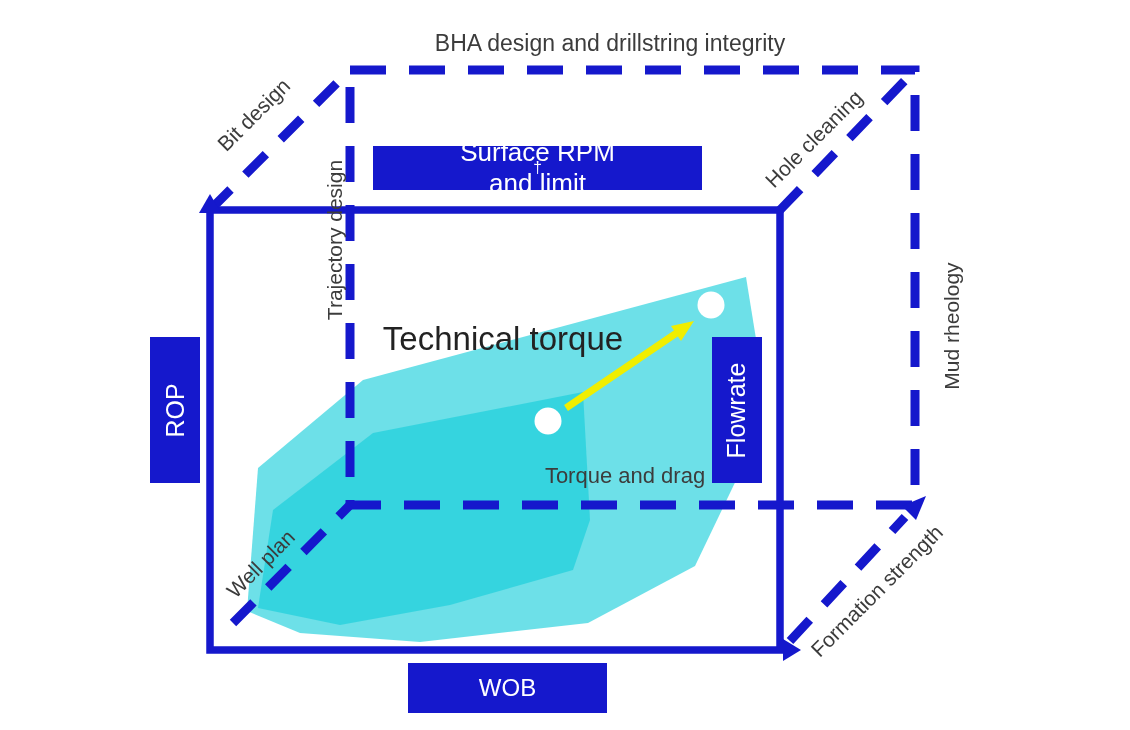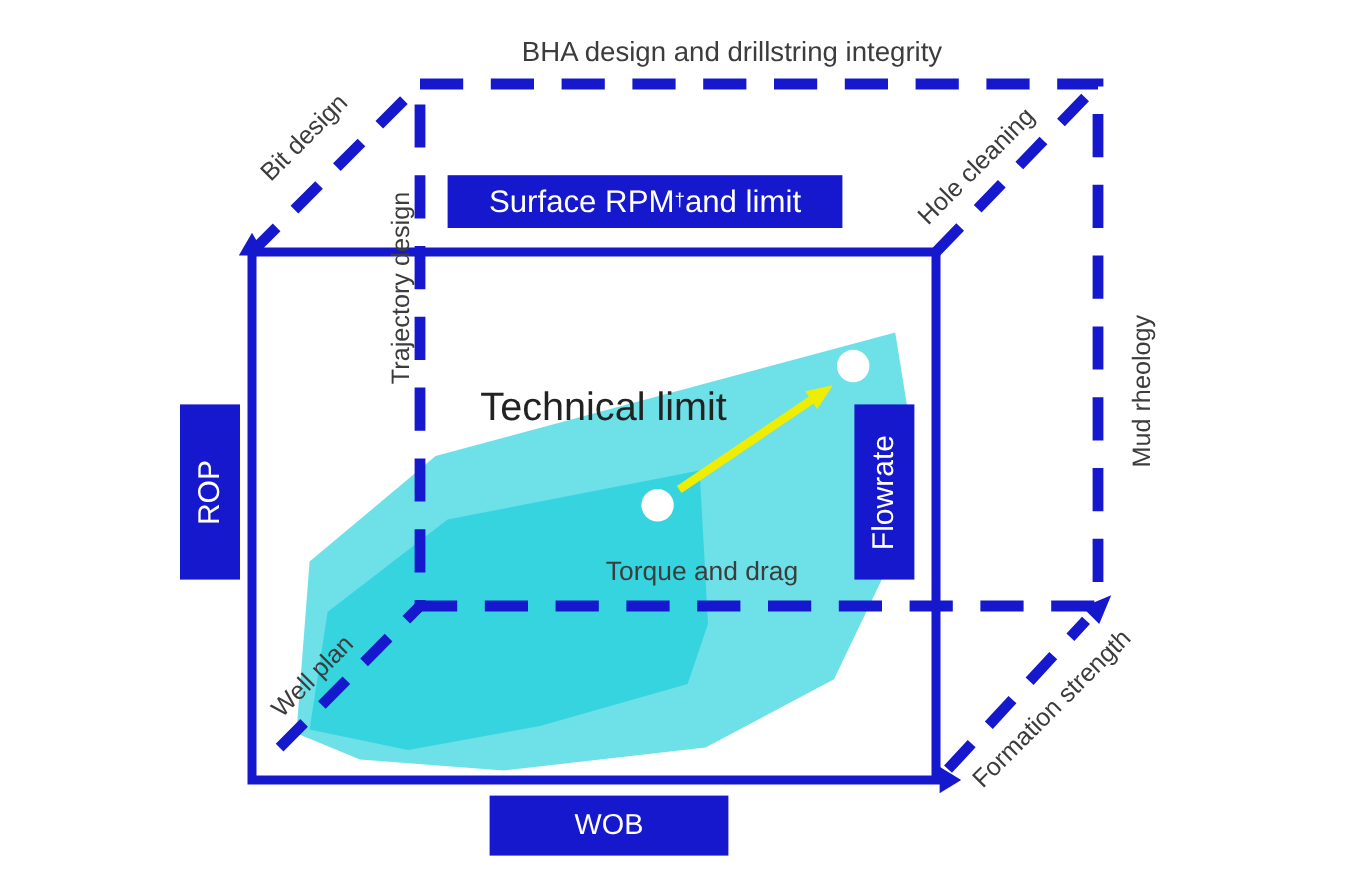--- a/index.html
+++ b/index.html
@@ -27,21 +27,21 @@
     position:absolute;white-space:nowrap;color:var(--label-text);
     transform:translate(-50%,-50%);font-size:21px;
   }
   .lbl.rot90{transform:translate(-50%,-50%) rotate(-90deg);}
   .lbl.rot45{transform:translate(-50%,-50%) rotate(-45deg);}
   .lbl.title{font-size:23px;}
   .lbl.big{font-size:33px;color:#222;}
   .lbl.mid{font-size:22px;}
   .axis-box{
     position:absolute;background:var(--blue);color:#fff;
-    display:flex;align-items:center;justify-content:center;
+    display:flex;align-items:center;justify-content:center;flex-direction:column;
   }
   .axis-box .vtext{transform:rotate(-90deg);white-space:nowrap;}
   #box-rpm{left:373px;top:146px;width:329px;height:44px;font-size:26px;}
   #box-rpm sup{font-size:0.6em;vertical-align:super;line-height:0;}
   #box-rop{left:150px;top:337px;width:50px;height:146px;font-size:25px;}
   #box-flowrate{left:712px;top:337px;width:50px;height:146px;font-size:25px;}
   #box-wob{left:408px;top:663px;width:199px;height:50px;font-size:24px;}
 </style>
 </head>
 <body>
@@ -91,16 +91,16 @@
     <span>WOB</span>
   </div>
 
   <div class="lbl rot45" style="left:254px;top:115px;">Bit design</div>
   <div class="lbl rot45" style="left:814px;top:139px;">Hole cleaning</div>
   <div class="lbl rot90" style="left:335px;top:240px;">Trajectory design</div>
   <div class="lbl rot90" style="left:952px;top:326px;">Mud rheology</div>
   <div class="lbl rot45" style="left:261px;top:564px;">Well plan</div>
   <div class="lbl rot45" style="left:877px;top:591px;">Formation strength</div>
 
-  <div class="lbl big" style="left:503px;top:339px;">Technical limit</div>
-  <div class="lbl mid" style="left:585px;top:476px;">Torque and drag</div>
+  <div class="lbl big" style="left:503px;top:339px;">Technical torque</div>
+  <div class="lbl mid" style="left:625px;top:476px;">Torque and drag</div>
 
 </div>
 
 </body></html>

